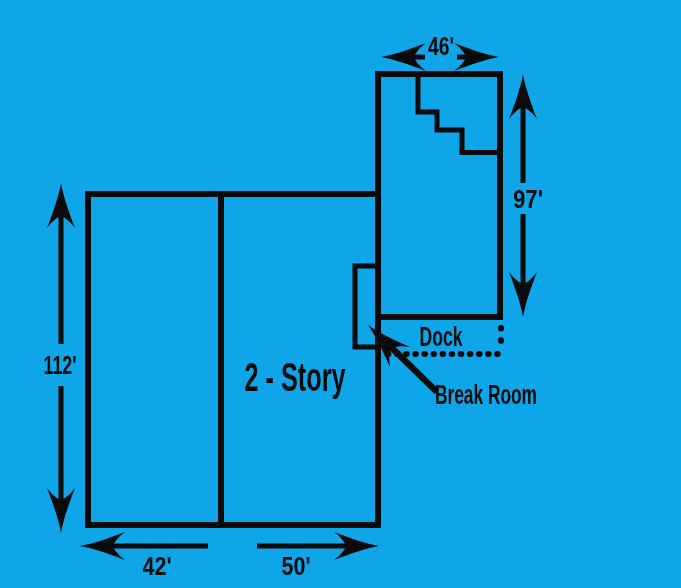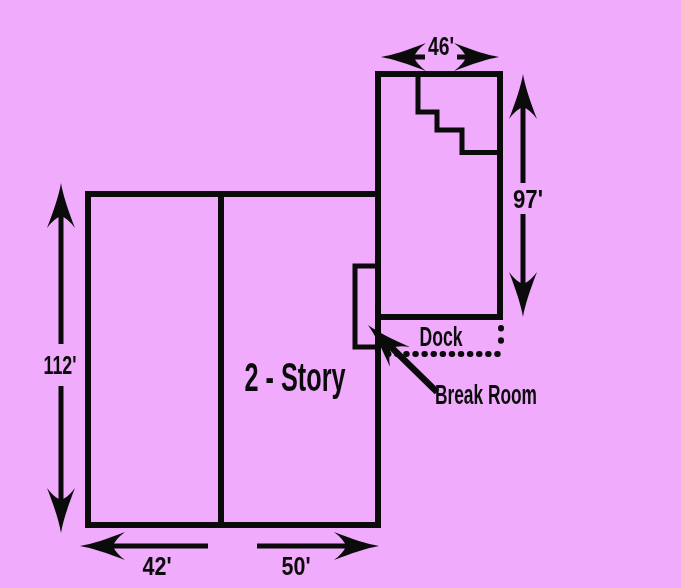--- a/index.html
+++ b/index.html
@@ -4,21 +4,21 @@
 <style>
   html, body {
     margin: 0;
     padding: 0;
     background: #ffffff;
   }
   .stage {
     position: relative;
     width: 681px;
     height: 588px;
-    background: #f0abfc;
+    background: #0ea5e9;
     overflow: hidden;
   }
   svg { display: block; }
   .wall {
     fill: none;
     stroke: #0b0b0b;
     stroke-width: 6;
     stroke-linejoin: miter;
     stroke-linecap: square;
   }

